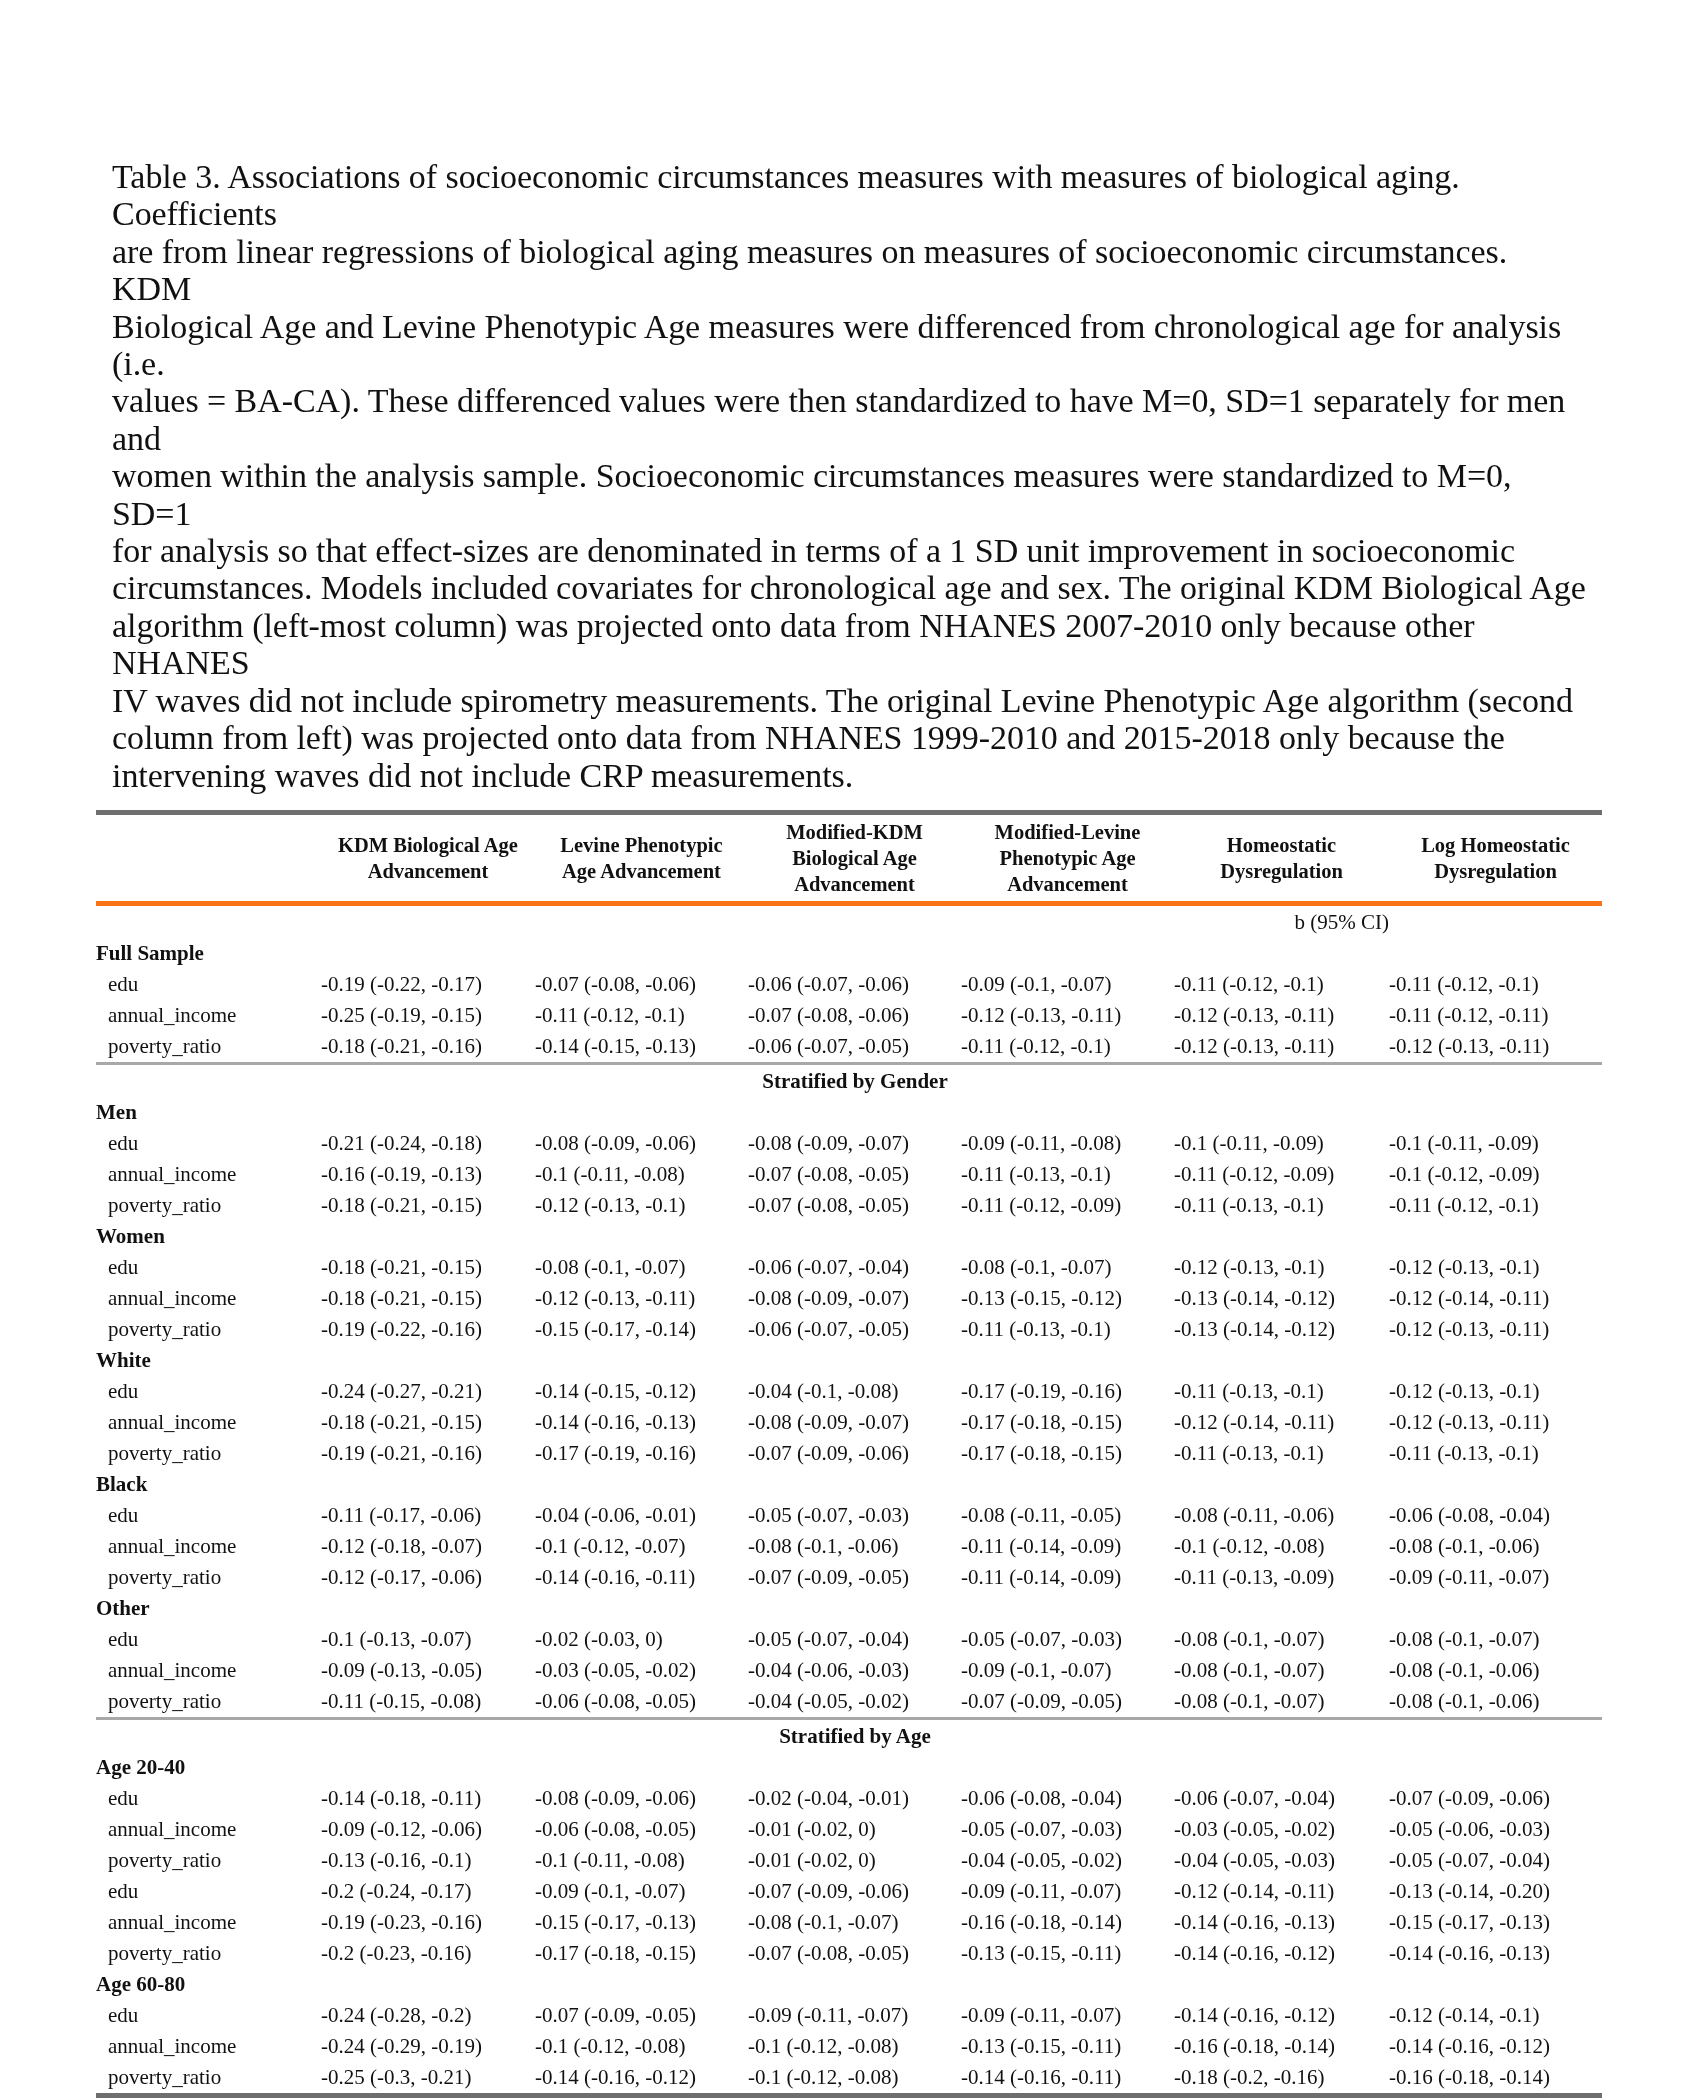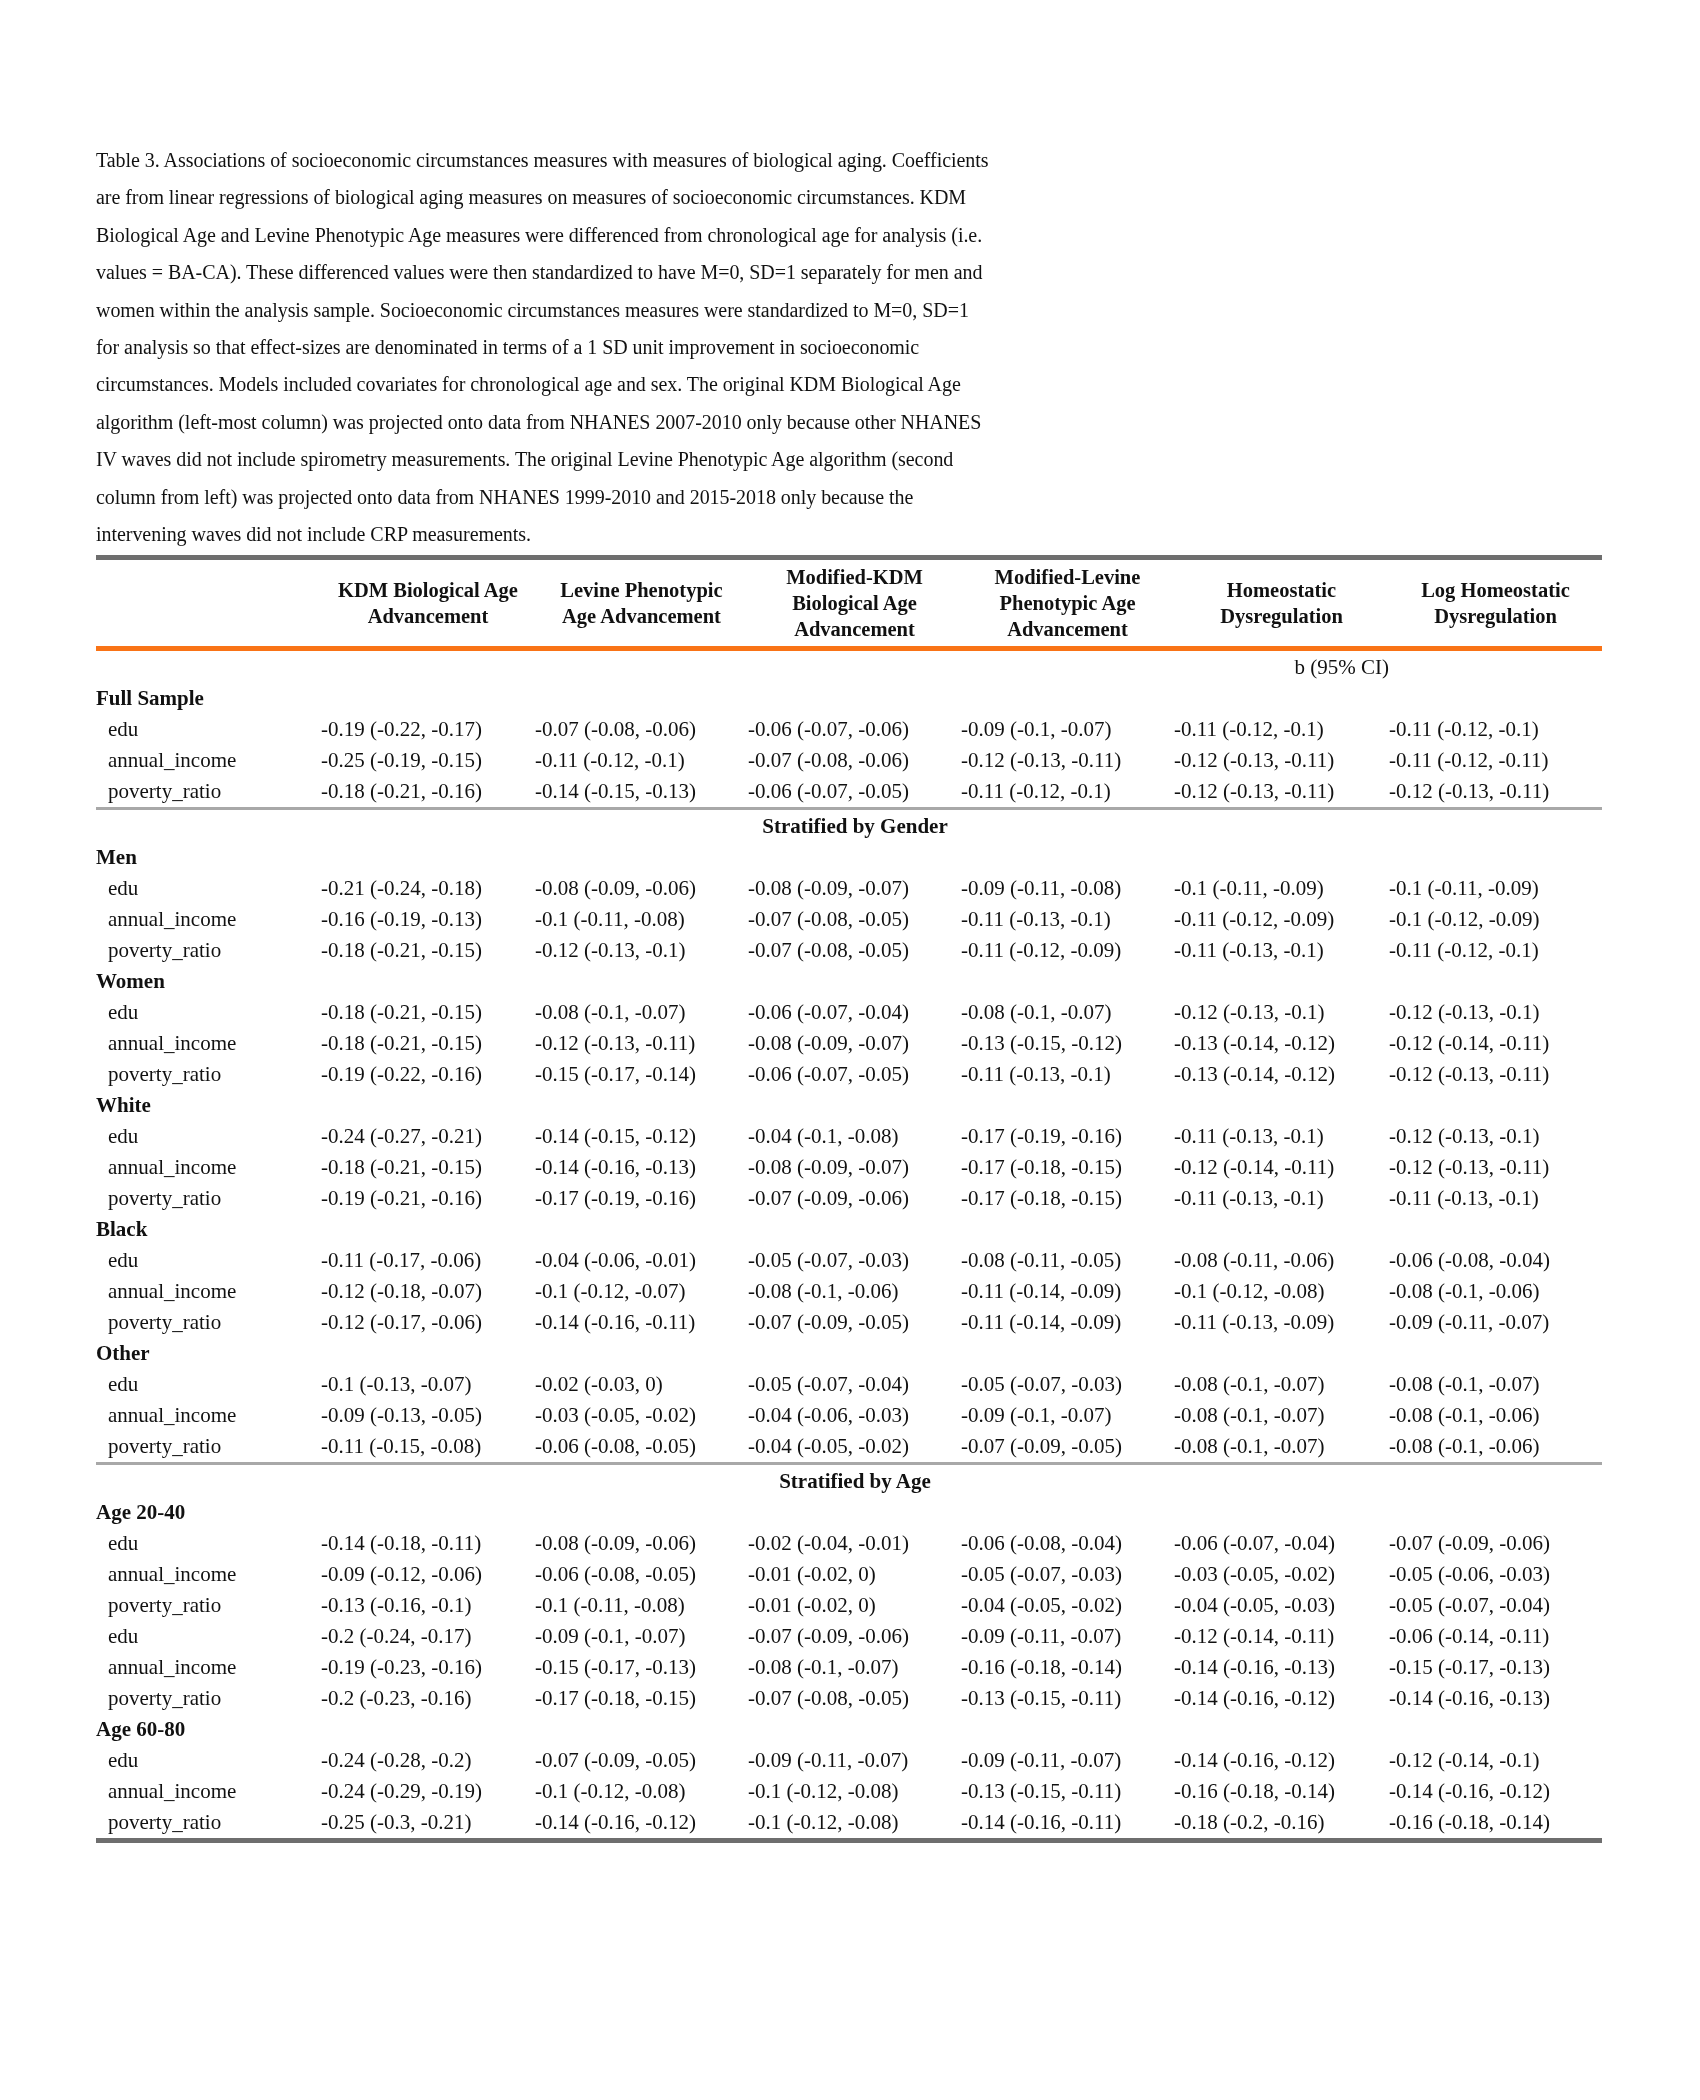--- a/index.html
+++ b/index.html
@@ -1,18 +1,18 @@
 <!DOCTYPE html>
 <html><head>
 <meta charset="utf-8">
 <style>
   html, body { margin: 0; padding: 0; background: #ffffff; }
   body { width: 1700px; height: 2100px; position: relative; font-family: "Liberation Serif", "DejaVu Serif", serif; color: #111; }
   .page { position: absolute; left: 96px; top: 142px; width: 1506px; }
-  .caption { font-size: 20px; line-height: 37.4px; margin: 0; letter-spacing: -0.05px; }
+  .caption { font-size: 34px; line-height: 37.4px; margin: 16px; letter-spacing: -0.05px; }
   table.t { width: 1506px; border-collapse: collapse; margin-top: 2px; font-size: 21px; }
   table.t td, table.t th { padding: 0; white-space: nowrap; }
   .hdr-row th { font-weight: bold; font-size: 20.5px; line-height: 26px; text-align: center; vertical-align: middle; height: 86px; }
   .rule-top { border-top: 5px solid #6e6e6e; }
   .rule-hdr-bottom { border-bottom: 5px solid #f97316; }
   .rule-sec { border-top: 3px solid #a8a8a8; }
   .rule-bottom { border-bottom: 5px solid #6e6e6e; }
   .metric-row td { height: 31px; line-height: 31px; }
   .metric-row td.lab { padding-left: 12px; }
   .group-row td { height: 31px; line-height: 31px; font-weight: bold; }
@@ -309,21 +309,21 @@
           <td class="v">-0.04 (-0.05, -0.03)</td>
           <td class="v">-0.05 (-0.07, -0.04)</td>
         </tr>
         <tr class="metric-row">
           <td class="lab">edu</td>
           <td class="v">-0.2 (-0.24, -0.17)</td>
           <td class="v">-0.09 (-0.1, -0.07)</td>
           <td class="v">-0.07 (-0.09, -0.06)</td>
           <td class="v">-0.09 (-0.11, -0.07)</td>
           <td class="v">-0.12 (-0.14, -0.11)</td>
-          <td class="v">-0.06 (-0.14, -0.11)</td>
+          <td class="v">-0.13 (-0.14, -0.20)</td>
         </tr>
         <tr class="metric-row">
           <td class="lab">annual_income</td>
           <td class="v">-0.19 (-0.23, -0.16)</td>
           <td class="v">-0.15 (-0.17, -0.13)</td>
           <td class="v">-0.08 (-0.1, -0.07)</td>
           <td class="v">-0.16 (-0.18, -0.14)</td>
           <td class="v">-0.14 (-0.16, -0.13)</td>
           <td class="v">-0.15 (-0.17, -0.13)</td>
         </tr>

